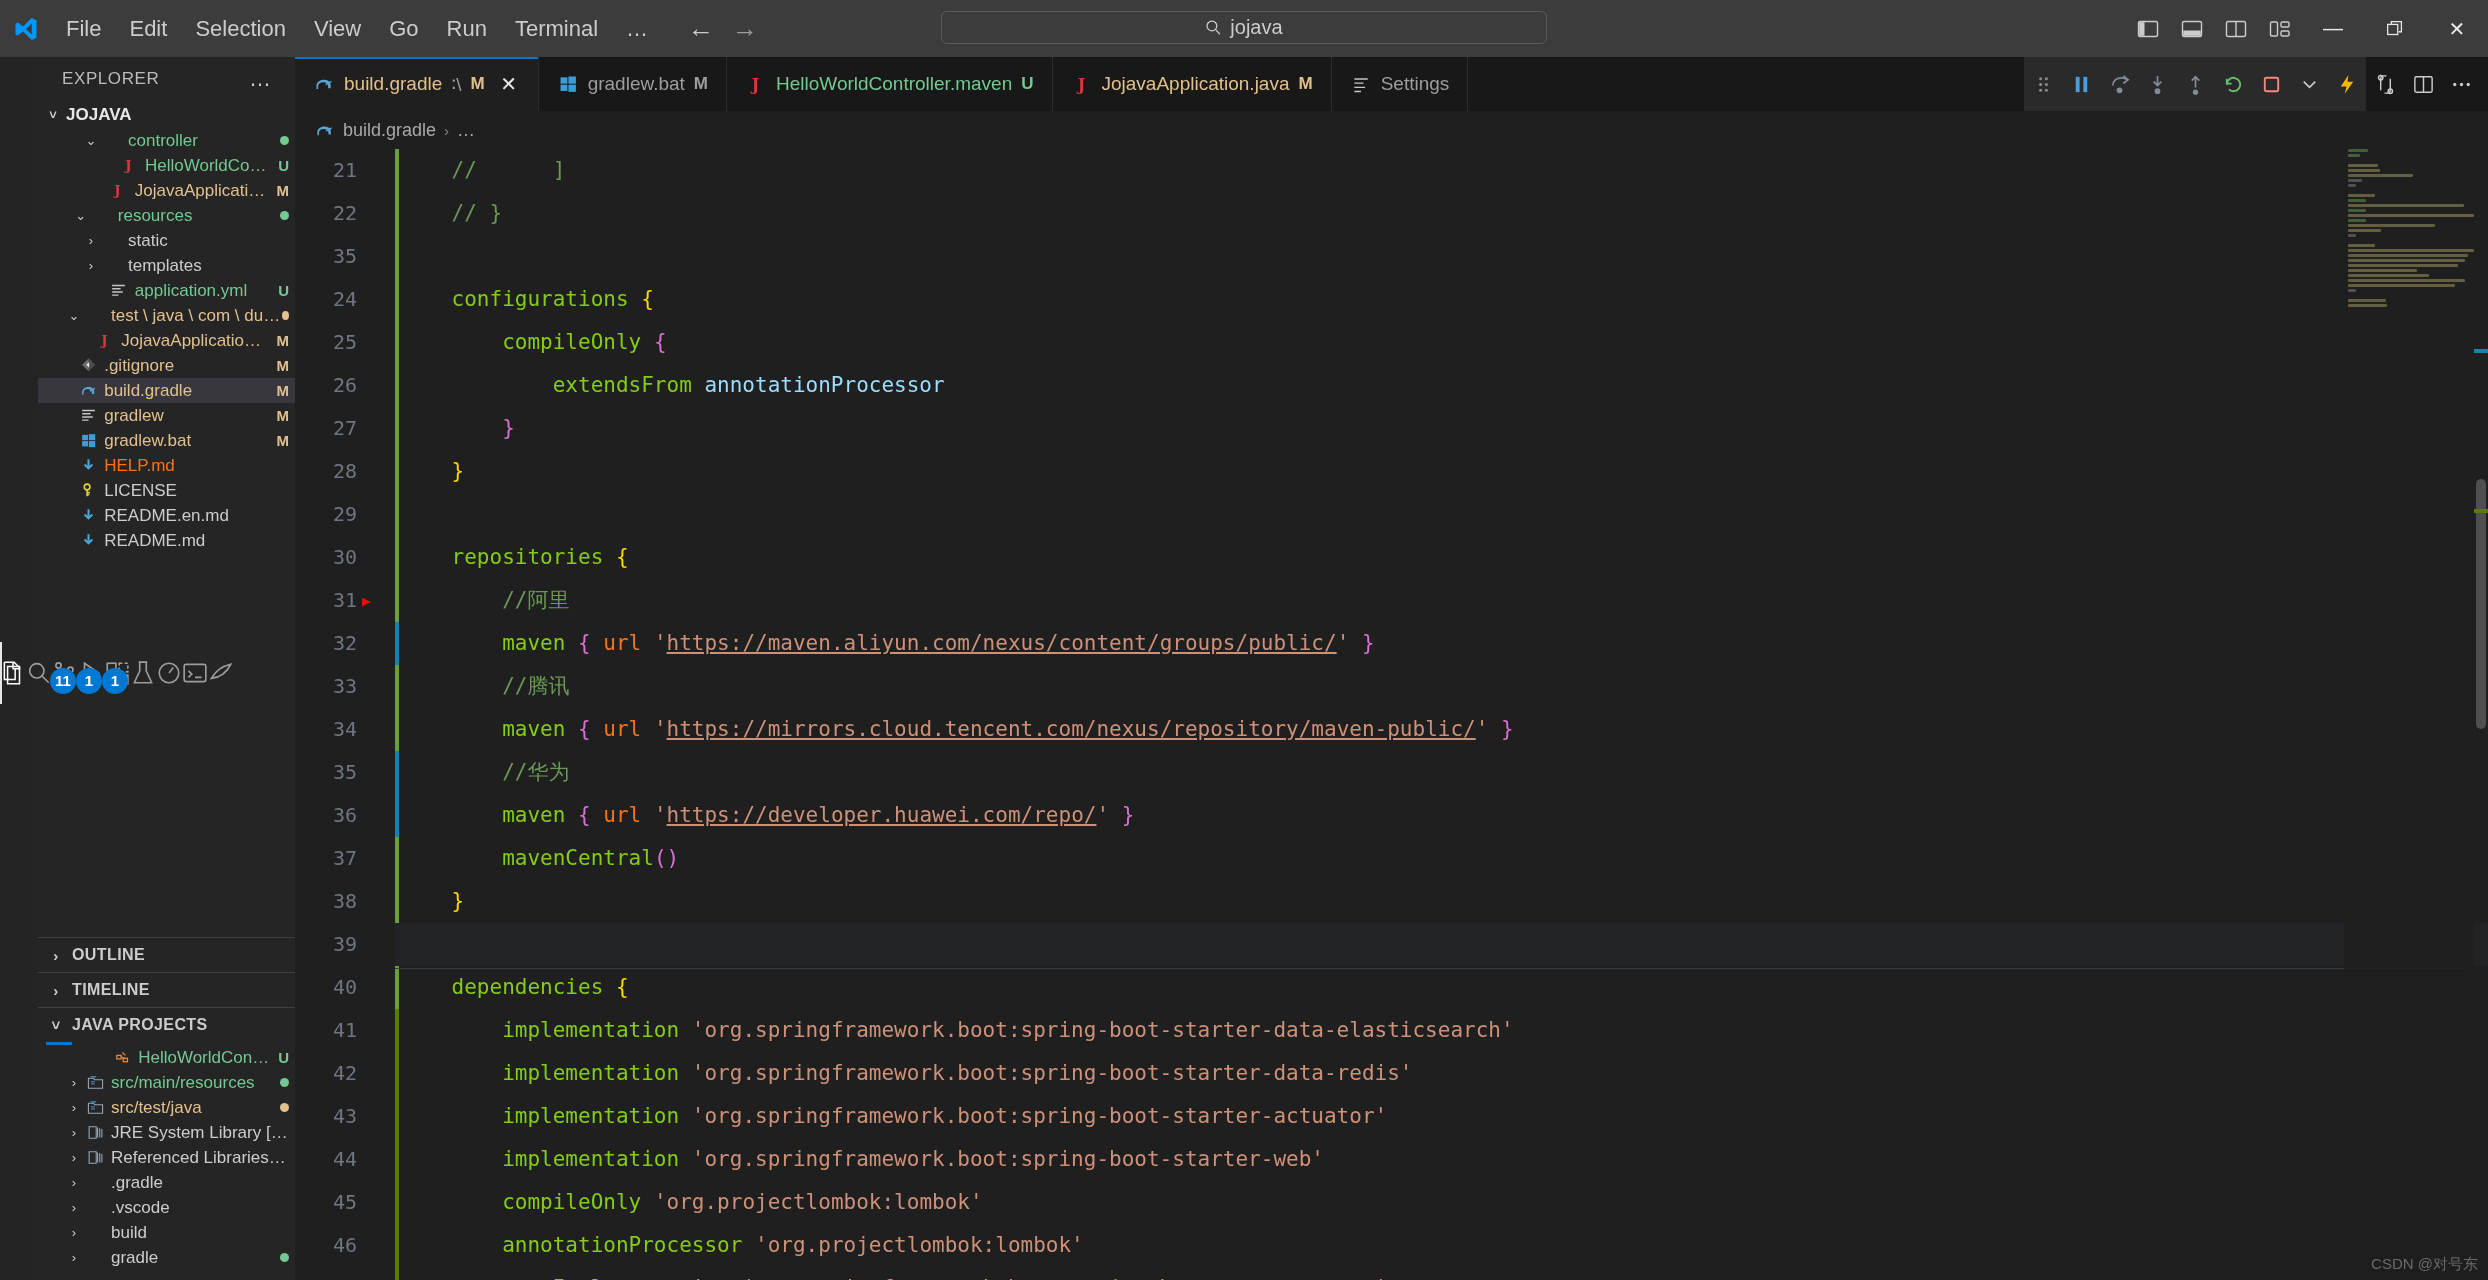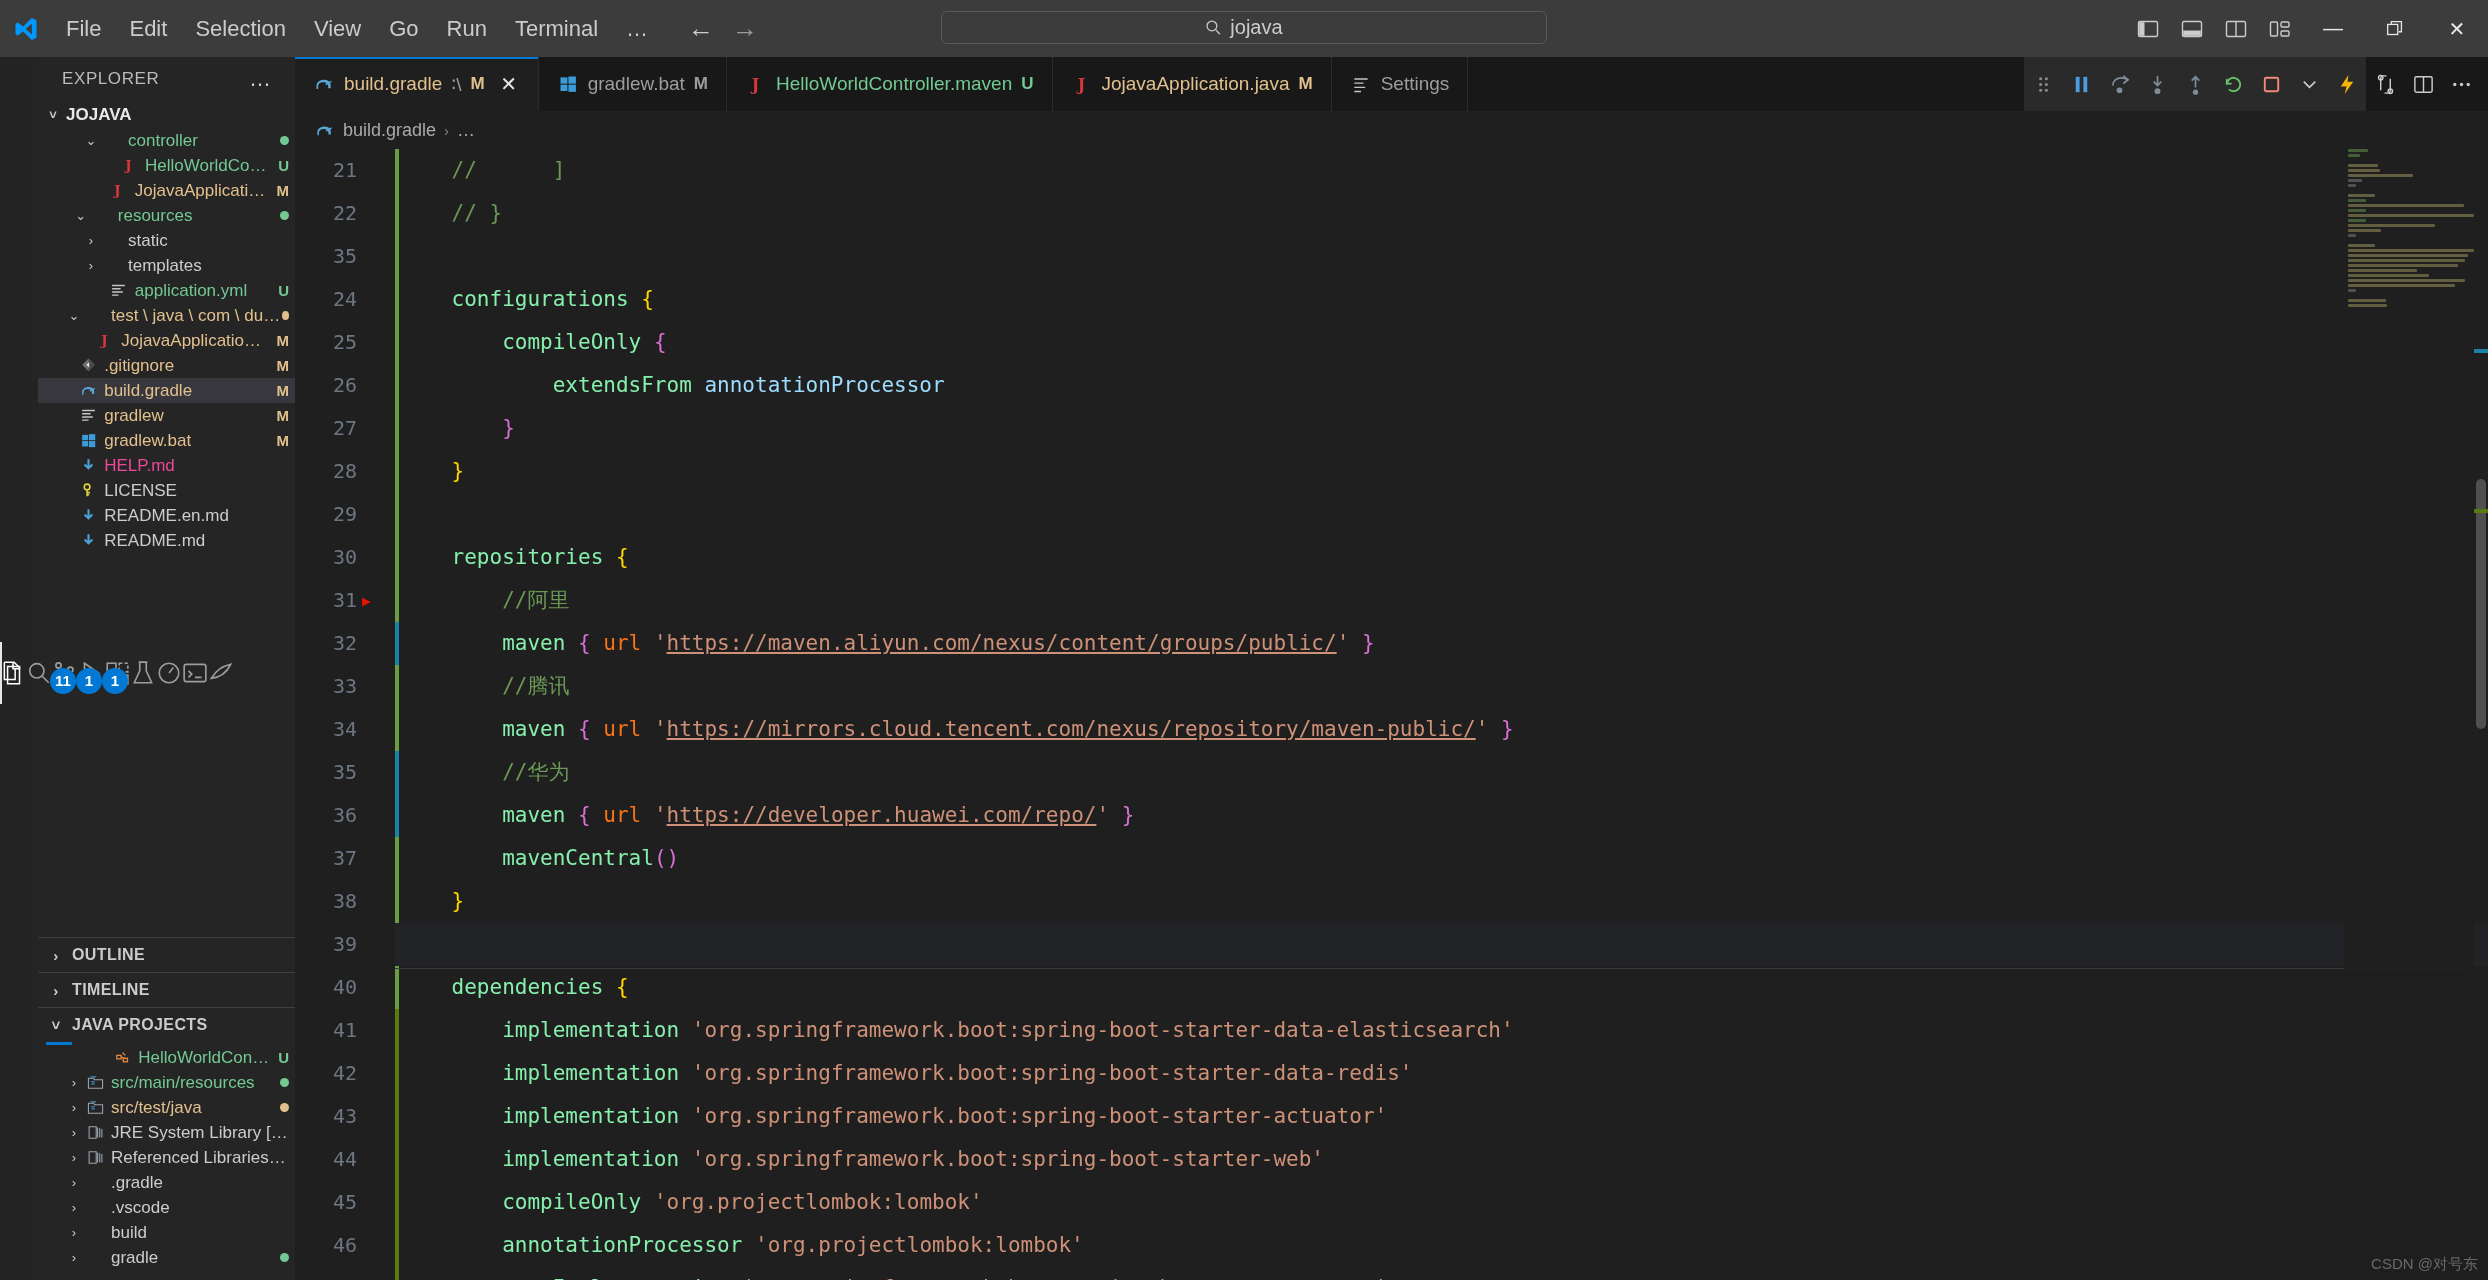--- a/index.html
+++ b/index.html
@@ -92,21 +92,21 @@
   .row .tw {
     width: 18px; text-align: center; font-size: 13px; color: #cccccc; flex: 0 0 18px;
   }
   .row .ficon { width: 24px; display: flex; justify-content: center; flex: 0 0 24px; }
   .row .ficon svg { width: 17px; height: 17px; }
   .row .lbl { margin-left: 4px; overflow: hidden; text-overflow: ellipsis; }
   .row .gitbadge { margin-left: auto; padding-left: 8px; font-size: 15px; font-weight: 600; }
   .row .dot { margin-left: auto; width: 9px; height: 9px; border-radius: 50%; }
   .c-green { color: #73c991; }
   .c-amber { color: #e2c08d; }
-  .c-gray  { color: #ec4899; }
+  .c-gray  { color: #f97316; }
   .c-white { color: #cccccc; }
   .bg-green { background: #73c991; }
   .bg-amber { background: #e2c08d; }
 
   .jp-indicator { height: 3px; width: 26px; background: #0078d4; margin-left: 8px; }
 
   
   .editor-group { flex: 1; display: flex; flex-direction: column; min-width: 0; background: #1f1f1f; }
   .tabbar { height: 54px; background: #181818; display: flex; align-items: stretch; position: relative; }
   .tab {
@@ -154,21 +154,21 @@
     flex: 1; font-family: "DejaVu Sans Mono", monospace; font-size: 21px;
     white-space: pre; position: relative; min-width: 0;
   }
   .code .cl { height: 43px; line-height: 43px; padding-left: 6px; position: relative; }
   .code .cl.curline { background: #222326; }
   .ch-strip { position: absolute; left: 0; top: 0; width: 4px; height: 43px; }
   .ch-add { background: #587c0c; }
   .ch-mod { background: #1b81a8; }
 
   .tok-comment { color: #6a9955; }
-  .tok-fn      { color: #86efac; }
+  .tok-fn      { color: #84cc16; }
   .tok-str     { color: #ce9178; }
   .tok-link    { color: #ce9178; text-decoration: underline; }
   .tok-brace-y { color: #ffd700; }
   .tok-brace-p { color: #da70d6; }
   .tok-id      { color: #9cdcfe; }
   .tok-plain   { color: #f97316; }
 
   .sep-line { position: absolute; left: 0; right: 20px; height: 1px; background: #3a3a3a; }
 
   

